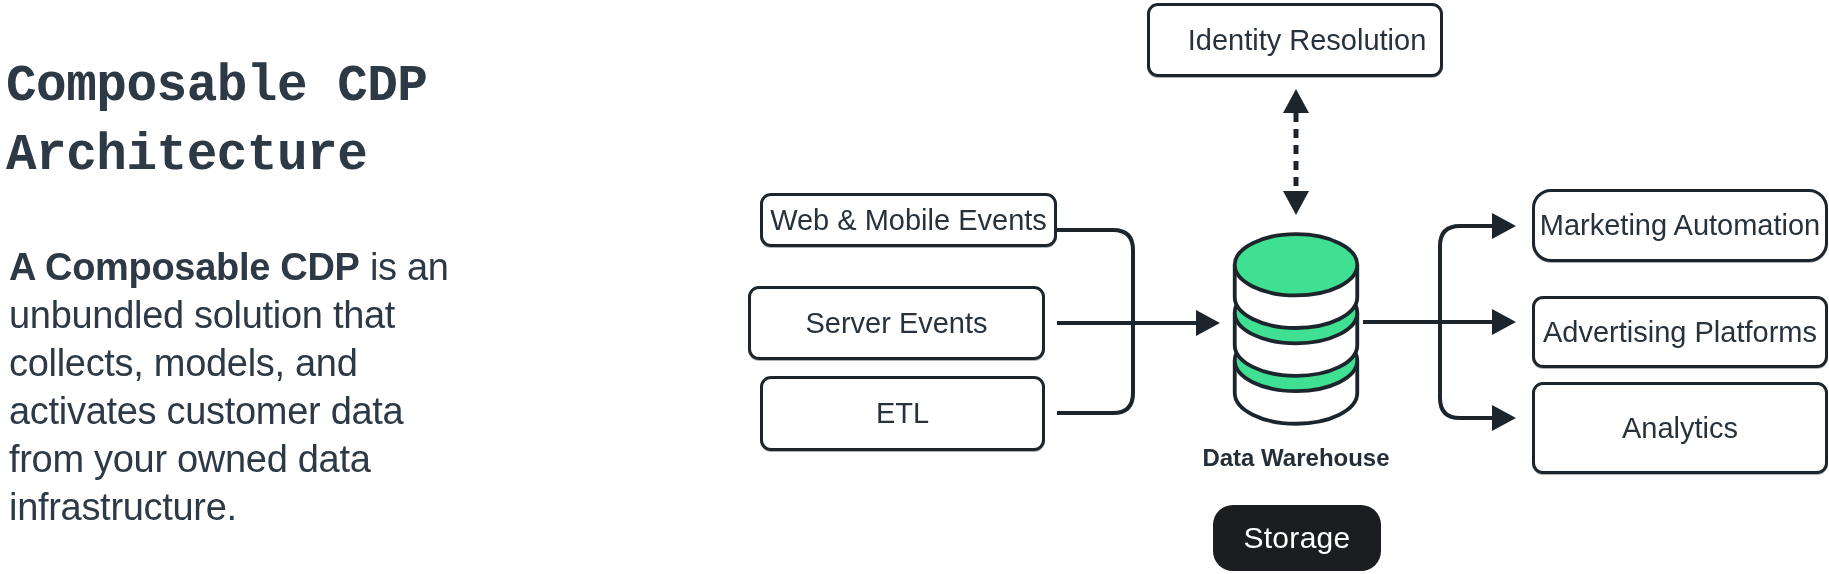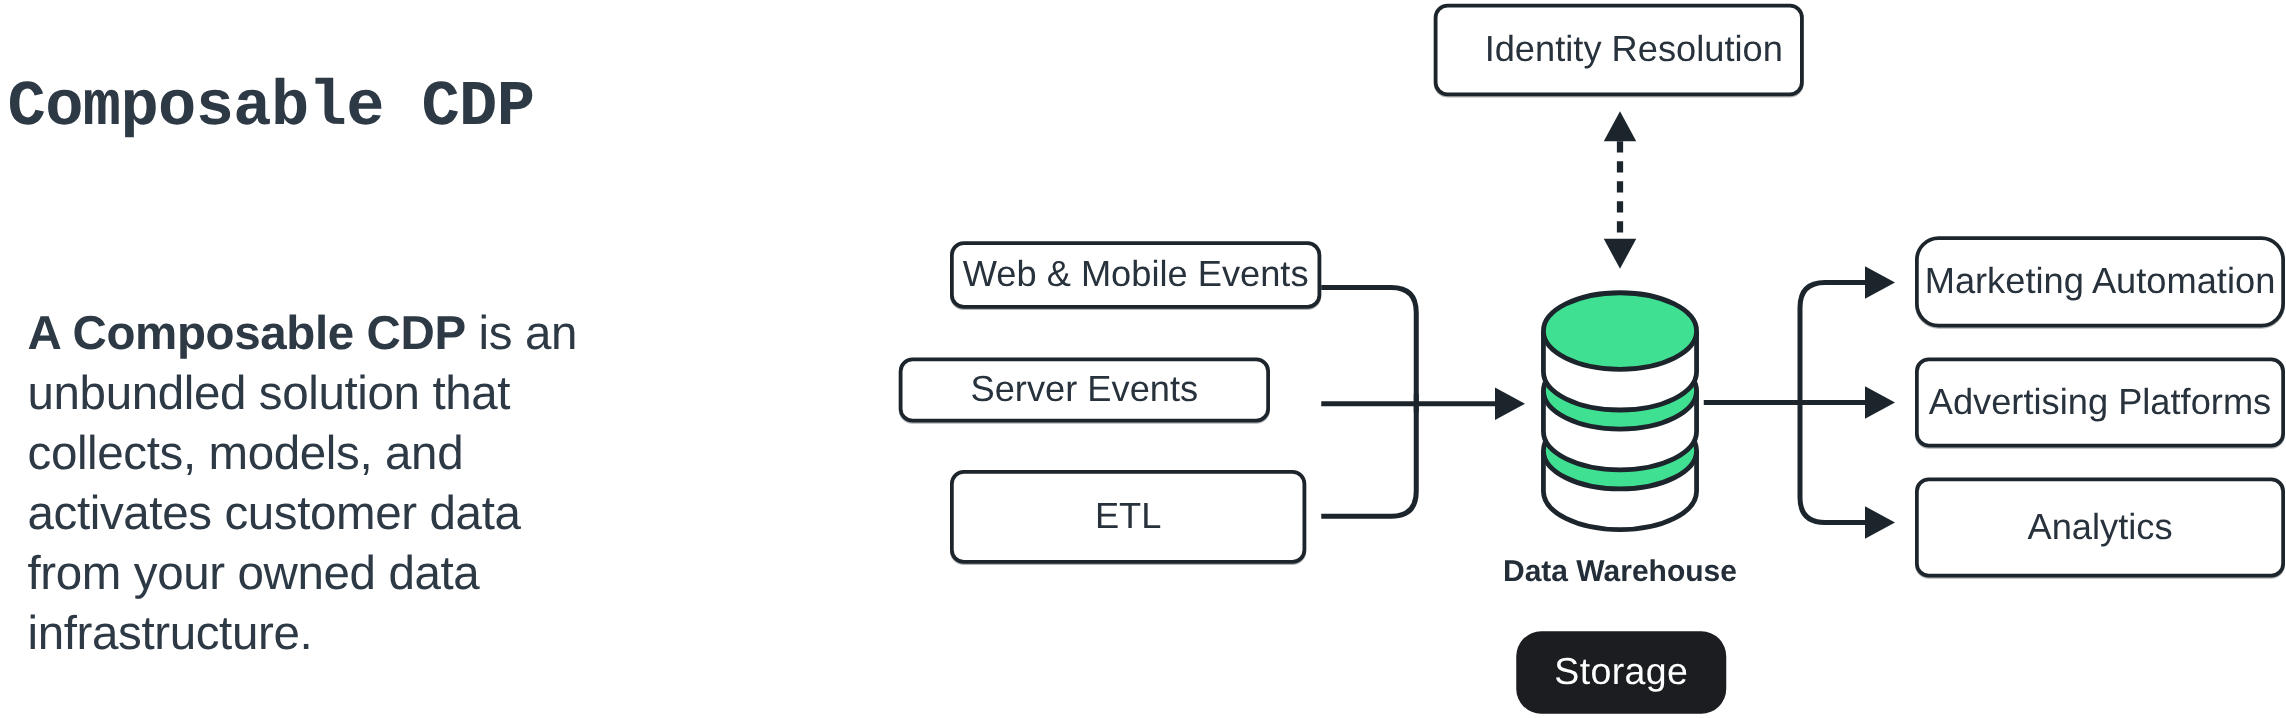--- a/index.html
+++ b/index.html
@@ -20,21 +20,21 @@
     font-size: 51px;
     font-weight: 700;
     line-height: 69px;
     letter-spacing: -0.5px;
     color: #2d3945;
     margin: 0;
     font-family: Liberation Mono, monospace;
   }
   .intro-title span { display: block; white-space: nowrap; }
   .intro-desc {
-    left: 22px; top: 243px;
+    left: 9px; top: 243px;
     width: 452px;
     font-size: 38px;
     line-height: 48px;
     letter-spacing: -0.3px;
     color: #2d3945;
     margin: 0;
   }
   .intro-desc .lead { font-weight: 700; }
 
   
@@ -47,25 +47,25 @@
     display: flex;
     align-items: center;
     justify-content: center;
     font-size: 29px;
     color: #28323c;
     box-sizing: border-box;
     white-space: nowrap;
   }
   .node-identity   { left: 1147px; top: 3px;   width: 296px; height: 74px; padding-left: 24px; }
   .node-web        { left: 760px;  top: 193px; width: 297px; height: 54px; }
-  .node-server     { left: 719px;  top: 286px; width: 297px; height: 52px; }
+  .node-server     { left: 748px;  top: 286px; width: 297px; height: 74px; }
   .node-etl        { left: 760px;  top: 376px; width: 285px; height: 75px; }
   .node-marketing  { left: 1532px; top: 189px; width: 296px; height: 73px; border-radius: 19px; }
-  .node-advertising{ left: 1532px; top: 286px; width: 296px; height: 72px; }
-  .node-analytics  { left: 1532px; top: 382px; width: 296px; height: 80px; }
+  .node-advertising{ left: 1532px; top: 296px; width: 296px; height: 72px; }
+  .node-analytics  { left: 1532px; top: 382px; width: 296px; height: 92px; }
 
   
   .warehouse-icon { left: 1229px; top: 229px; width: 134px; height: 198px; }
   .warehouse-label {
     left: 1146px; top: 444px; width: 300px;
     text-align: center;
     font-size: 24px;
     font-weight: 700;
     color: #232e38;
   }
@@ -88,20 +88,21 @@
 
   .db-outline { stroke: #1d252c; stroke-width: 4; }
 </style>
 </head>
 <body>
 
 <div class="canvas">
 
   <h1 class="abs intro-title">
       <span>Composable CDP</span>
+      <span>Architecture</span>
     </h1>
 
   <p class="abs intro-desc"><span class="lead">A Composable CDP</span><span> is an unbundled solution that collects, models, and activates customer data from your owned data infrastructure.</span></p>
 
   <svg class="abs connectors" viewBox="0 0 1829 574" xmlns="http://www.w3.org/2000/svg">
 
     <path d="M1057 230 H1113 Q1133 230 1133 250 V330"></path>
     <path d="M1057 413 H1113 Q1133 413 1133 393 V315"></path>
     <path d="M1057 323 H1196"></path>
     <polygon points="1196,310 1220,323 1196,336"></polygon>

